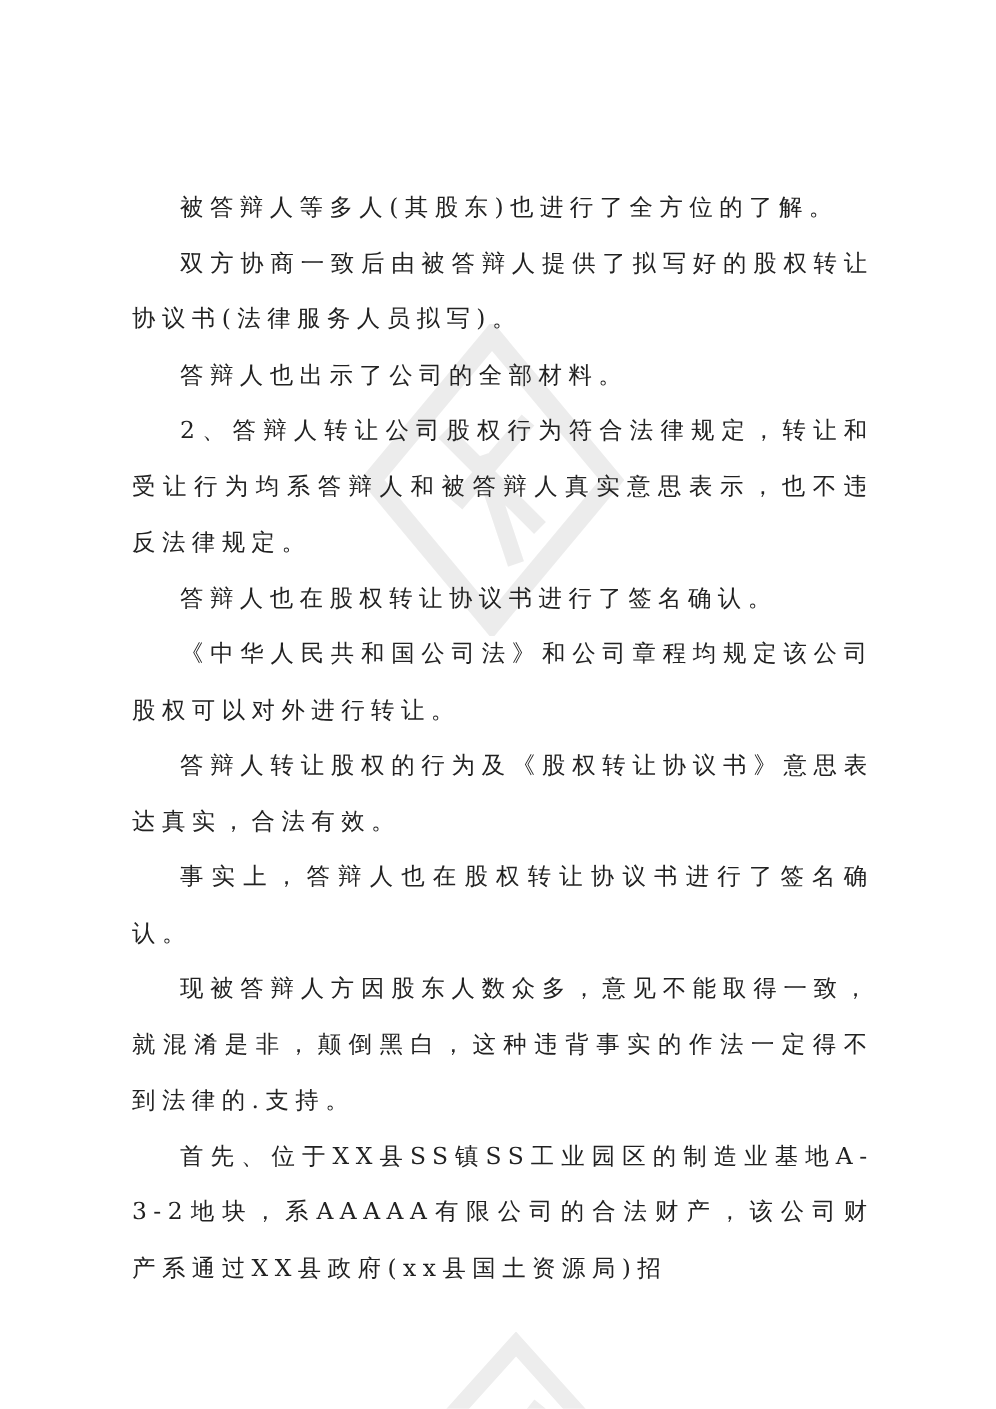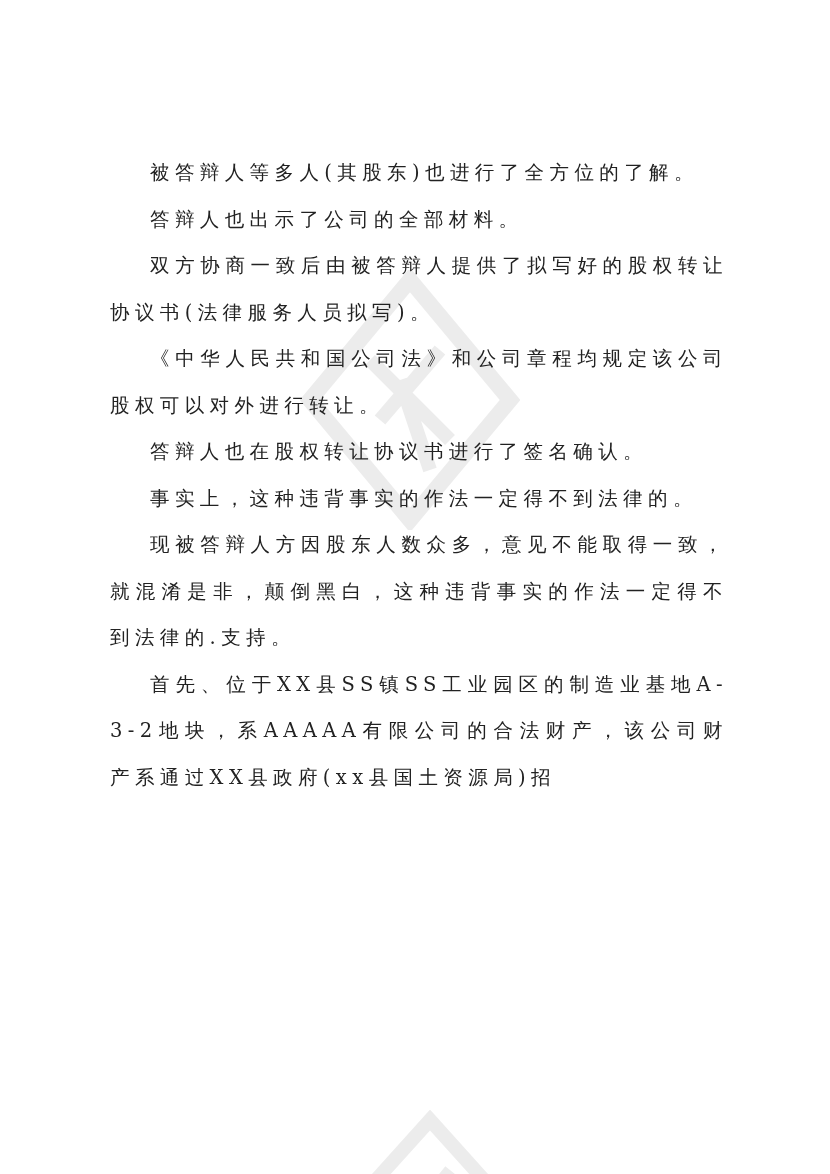--- a/index.html
+++ b/index.html
@@ -54,21 +54,23 @@
     <path d="M70 90 L150 170 M80 150 L140 80 M100 110 L130 200" stroke="#000" stroke-width="14" fill="none"></path>
   </svg>
 
   <svg class="watermark wm2" viewBox="0 0 200 120">
     <polygon points="100,10 190,110 100,210 10,110" fill="none" stroke="#000" stroke-width="14"></polygon>
     <path d="M70 80 L130 120 M80 110 L120 60" stroke="#000" stroke-width="12" fill="none"></path>
   </svg>
 
   <div class="content">
     <p class="para">被答辩人等多人(其股东)也进行了全方位的了解。</p>
+    <p class="para">双方协商一致后由被答辩人提供了拟写好的股权转让协议书(法律服务人员拟写)。</p>
     <p class="para">答辩人也出示了公司的全部材料。</p>
-    <p class="para">双方协商一致后由被答辩人提供了拟写好的股权转让协议书(法律服务人员拟写)。</p>
+    <p class="para">2、答辩人转让公司股权行为符合法律规定，转让和受让行为均系答辩人和被答辩人真实意思表示，也不违反法律规定。</p>
+    <p class="para">答辩人也在股权转让协议书进行了签名确认。</p>
     <p class="para">《中华人民共和国公司法》和公司章程均规定该公司股权可以对外进行转让。</p>
-    <p class="para">答辩人也在股权转让协议书进行了签名确认。</p>
-    <p class="para">事实上，这种违背事实的作法一定得不到法律的。</p>
+    <p class="para">答辩人转让股权的行为及《股权转让协议书》意思表达真实，合法有效。</p>
+    <p class="para">事实上，答辩人也在股权转让协议书进行了签名确认。</p>
     <p class="para">现被答辩人方因股东人数众多，意见不能取得一致，就混淆是非，颠倒黑白，这种违背事实的作法一定得不到法律的.支持。</p>
     <p class="para">首先、位于XX县SS镇SS工业园区的制造业基地A-3-2地块，系AAAAA有限公司的合法财产，该公司财产系通过XX县政府(xx县国土资源局)招</p>
   </div>
 </div>
 
 </body></html>

